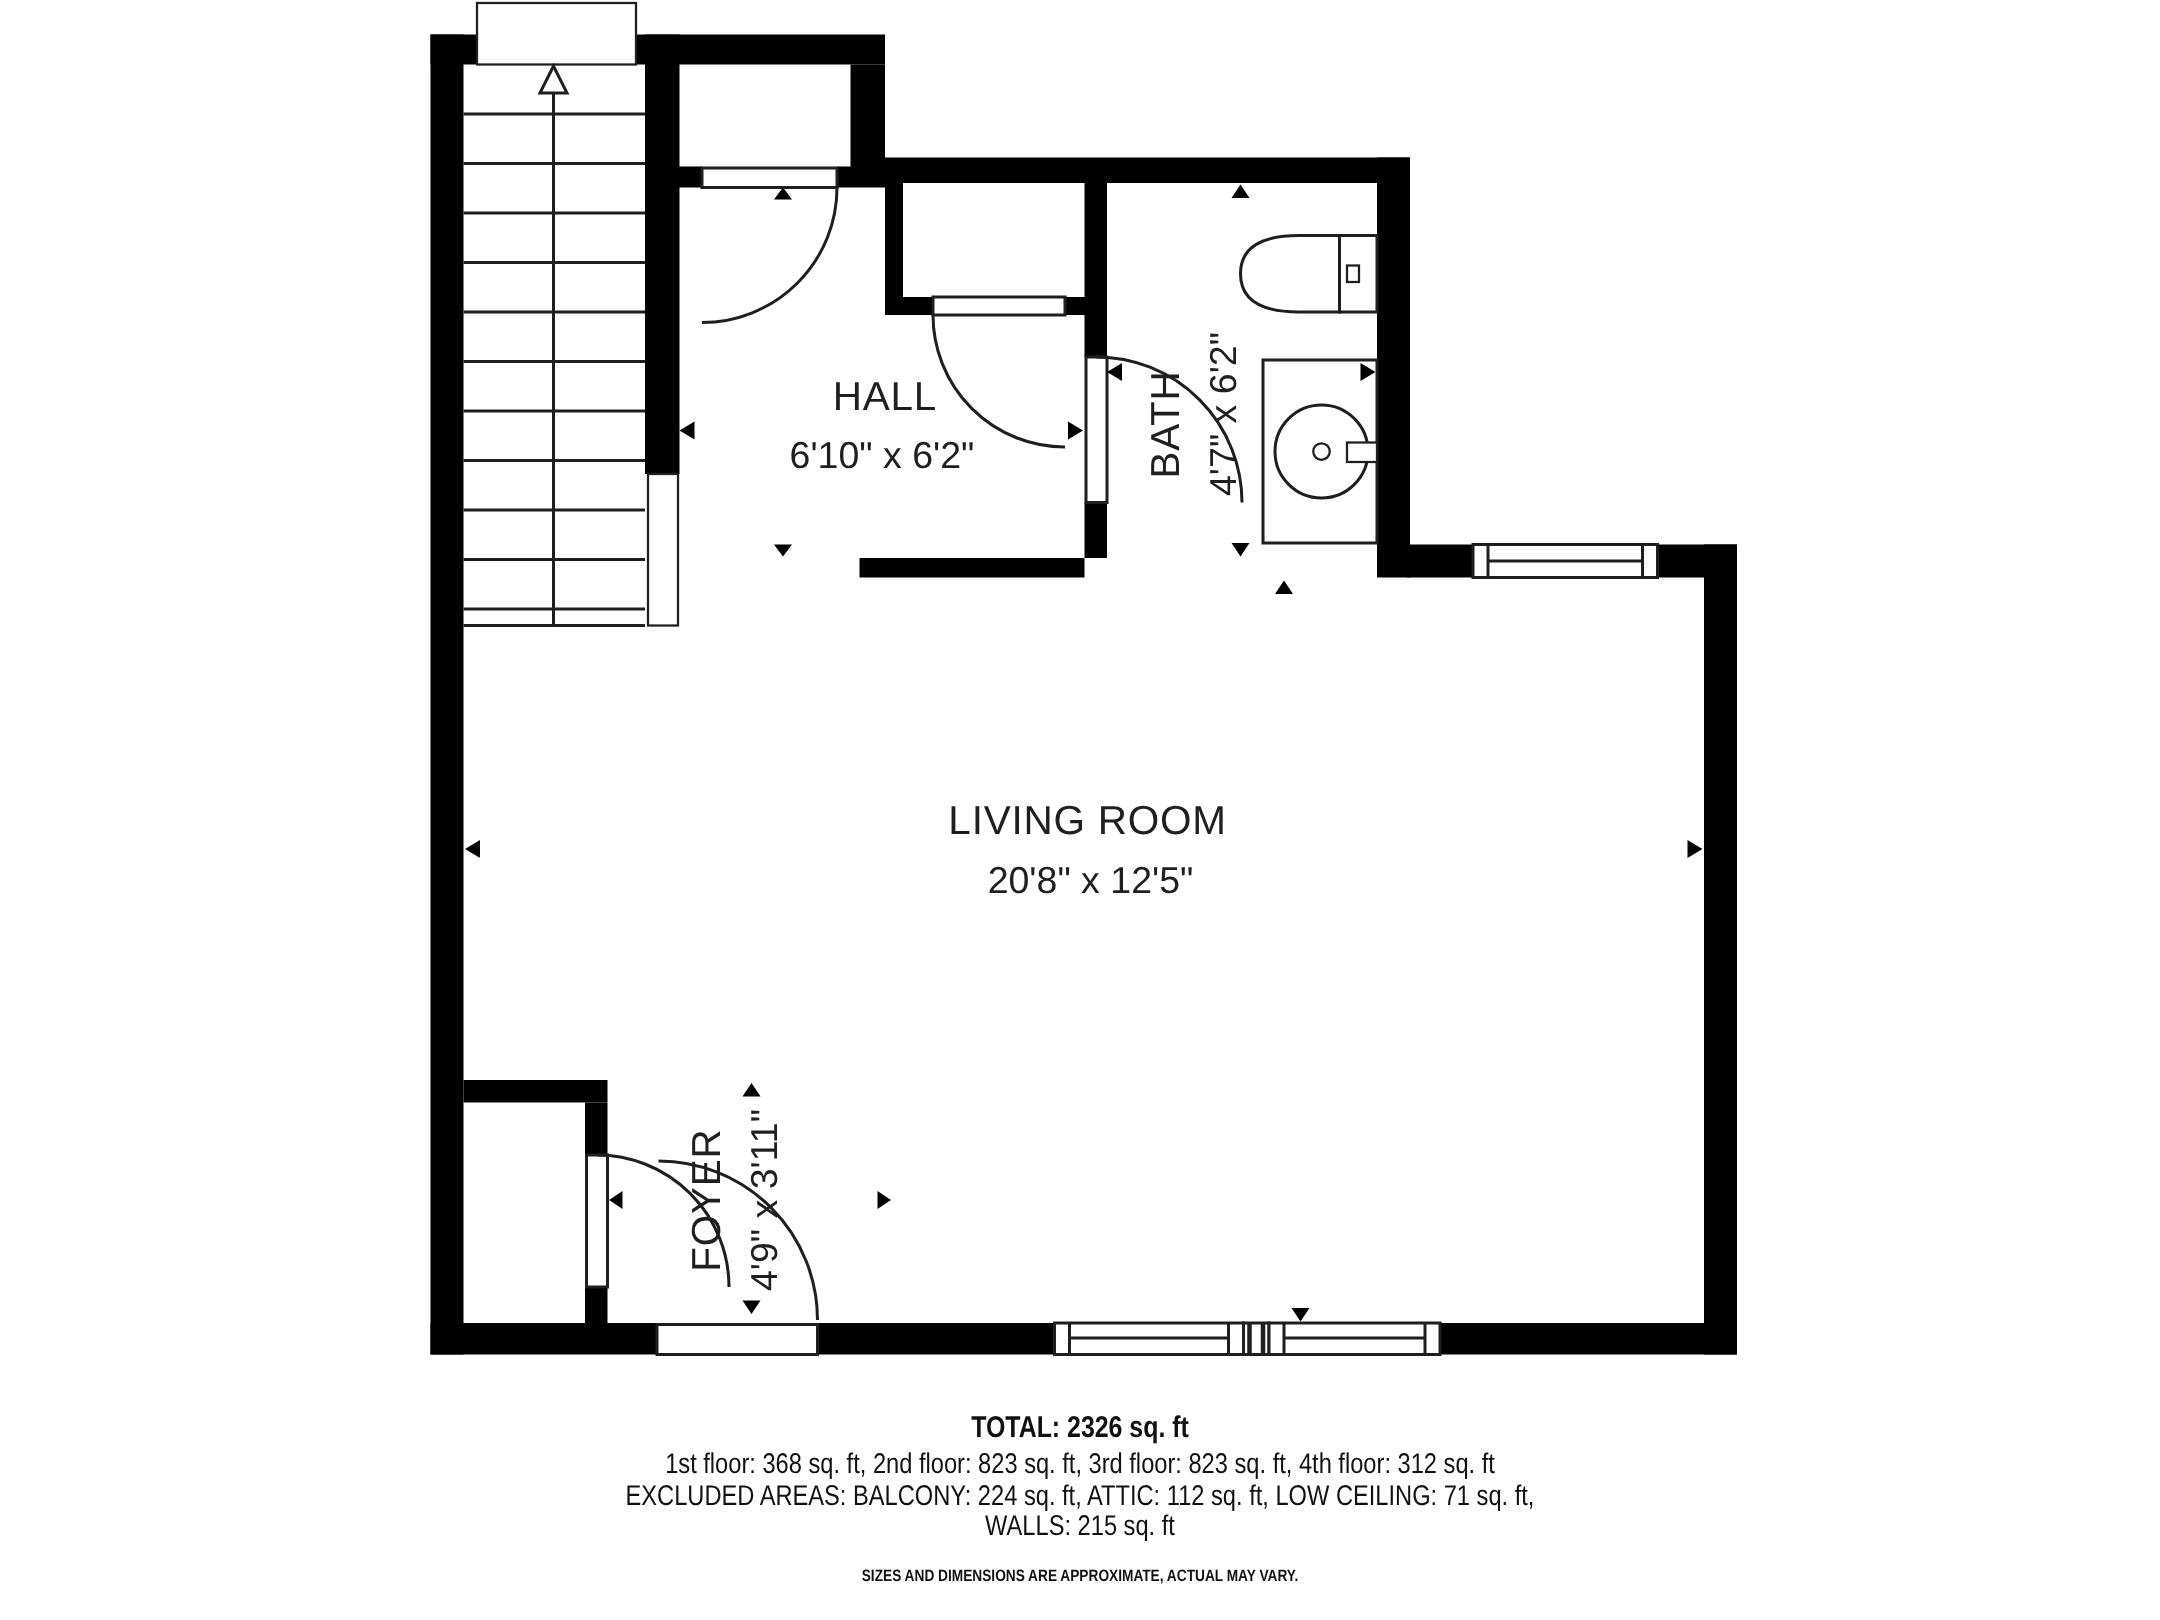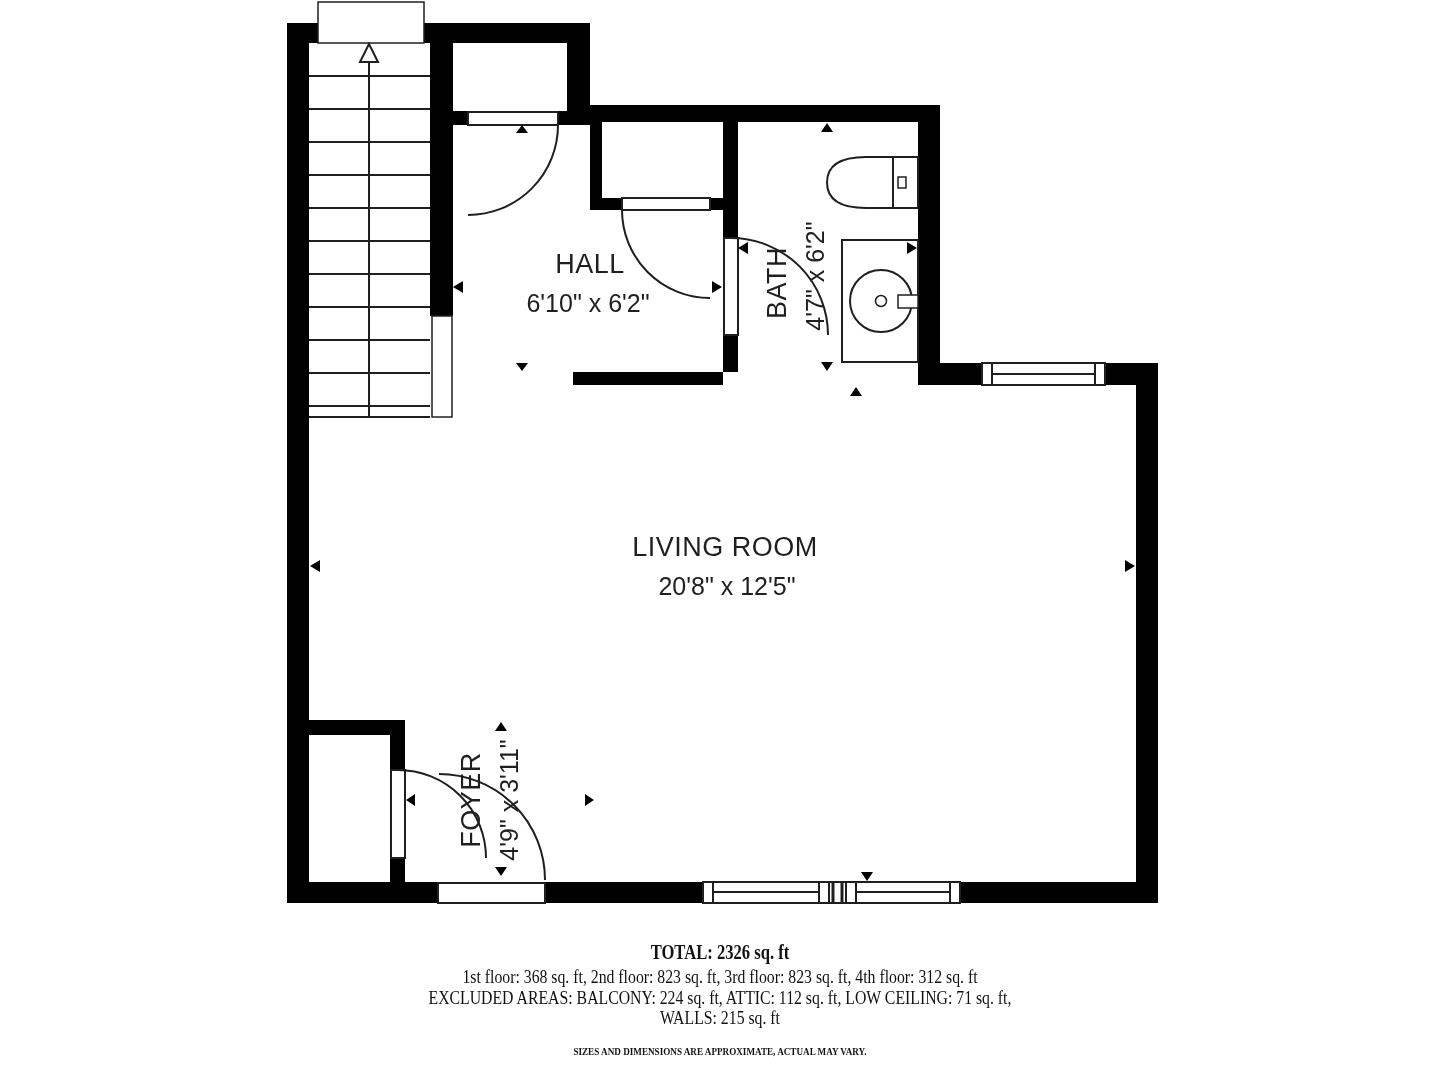--- a/index.html
+++ b/index.html
@@ -1,20 +1,20 @@
 <!DOCTYPE html>
 <html><head>
 <meta charset="utf-8">
 <style>
   html,body{margin:0;padding:0;background:#ffffff;}
   body{width:1440px;height:1080px;position:relative;font-family:"Liberation Sans",sans-serif;}
   #plan-svg{position:absolute;top:0;left:0;}
   .room-label{font-family:"Liberation Sans",sans-serif;font-size:27px;letter-spacing:0.5px;fill:#1f1f1f;}
   .room-dims{font-family:"Liberation Sans",sans-serif;font-size:25px;fill:#1f1f1f;}
-  #footer{position:absolute;top:941px;left:0;width:1440px;text-align:center;color:#111111;font-family:Liberation Serif, serif;}
+  #footer{position:absolute;top:941px;left:0;width:1440px;text-align:center;color:#111111;}
   #footer .line{transform:scaleX(0.83);transform-origin:50% 50%;}
   .footer-total{font-size:20px;font-weight:700;line-height:22px;margin-bottom:4px;}
   .footer-line{font-size:19px;font-weight:400;line-height:20.5px;}
   .footer-disclaimer{font-size:11px;font-weight:600;line-height:13px;margin-top:16px;}
 </style>
 </head>
 <body>
 
 <svg id="plan-svg" width="1440" height="910" viewBox="0 0 1440 910">
 

